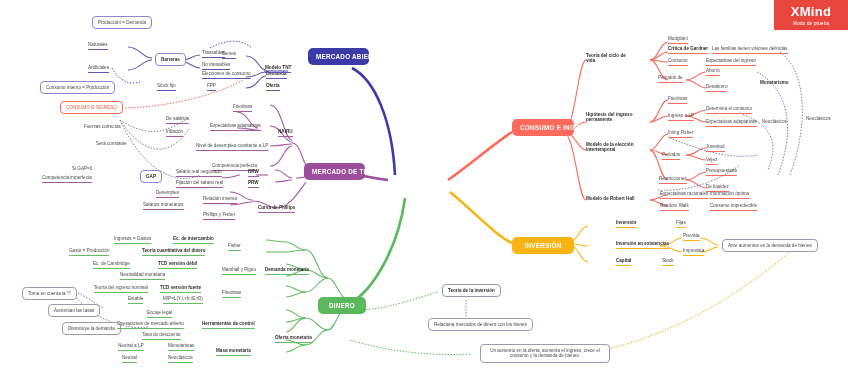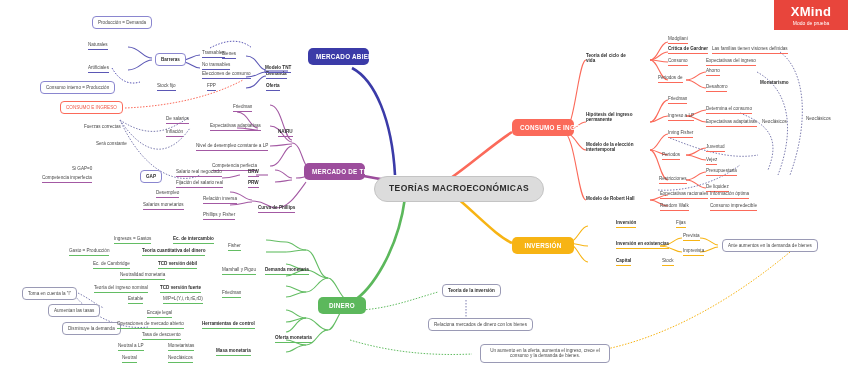--- a/index.html
+++ b/index.html
@@ -174,21 +174,20 @@
       <path d="M306 345 C 296 345, 294 340, 286 340"></path>
       <path d="M306 345 C 296 345, 294 352, 286 352"></path>
     </g>
     <path d="M78 293 C 92 300, 96 305, 104 308" stroke="#7d7db0" stroke-width="1" fill="none" stroke-dasharray="1.5 1.5"></path>
     <path d="M75 296 C 95 320, 125 330, 148 327" stroke="#7d7db0" stroke-width="1" fill="none" stroke-dasharray="1.5 1.5"></path>
     <path d="M345 310 C 380 312, 410 300, 438 292" stroke="#63bd63" stroke-width="1" fill="none" stroke-dasharray="1.5 1.5"></path>
     <path d="M350 340 C 390 352, 430 356, 472 354" stroke="#63bd63" stroke-width="1" fill="none" stroke-dasharray="1.5 1.5"></path>
     <path d="M466 300 L466 318" stroke="#7d7db0" stroke-width="1" fill="none" stroke-dasharray="1.5 1.5"></path>
   </svg>
 
-  <div class="node central" style="left:374px;top:176px;">TEORÍAS MACROECONÓMICAS</div>
 
   <div class="node pill indigo" style="left:308px;top:48px;width:45px;">MERCADO ABIERTO Y CERRADO</div>
   <div class="node pill purple" style="left:304px;top:163px;width:45px;">MERCADO DE TRABAJO</div>
   <div class="node pill coral" style="left:512px;top:119px;width:46px;">CONSUMO E INGRESO</div>
   <div class="node pill amber" style="left:512px;top:237px;width:46px;">INVERSIÓN</div>
   <div class="node pill green" style="left:318px;top:297px;width:32px;">DINERO</div>
 
   <div class="node boxed indigo" style="left:92px;top:16px;">Producción = Demanda</div>
   <div class="node sub u-indigo" style="left:88px;top:42px;">Naturales</div>
   <div class="node sub u-indigo" style="left:88px;top:65px;">Artificiales</div>

